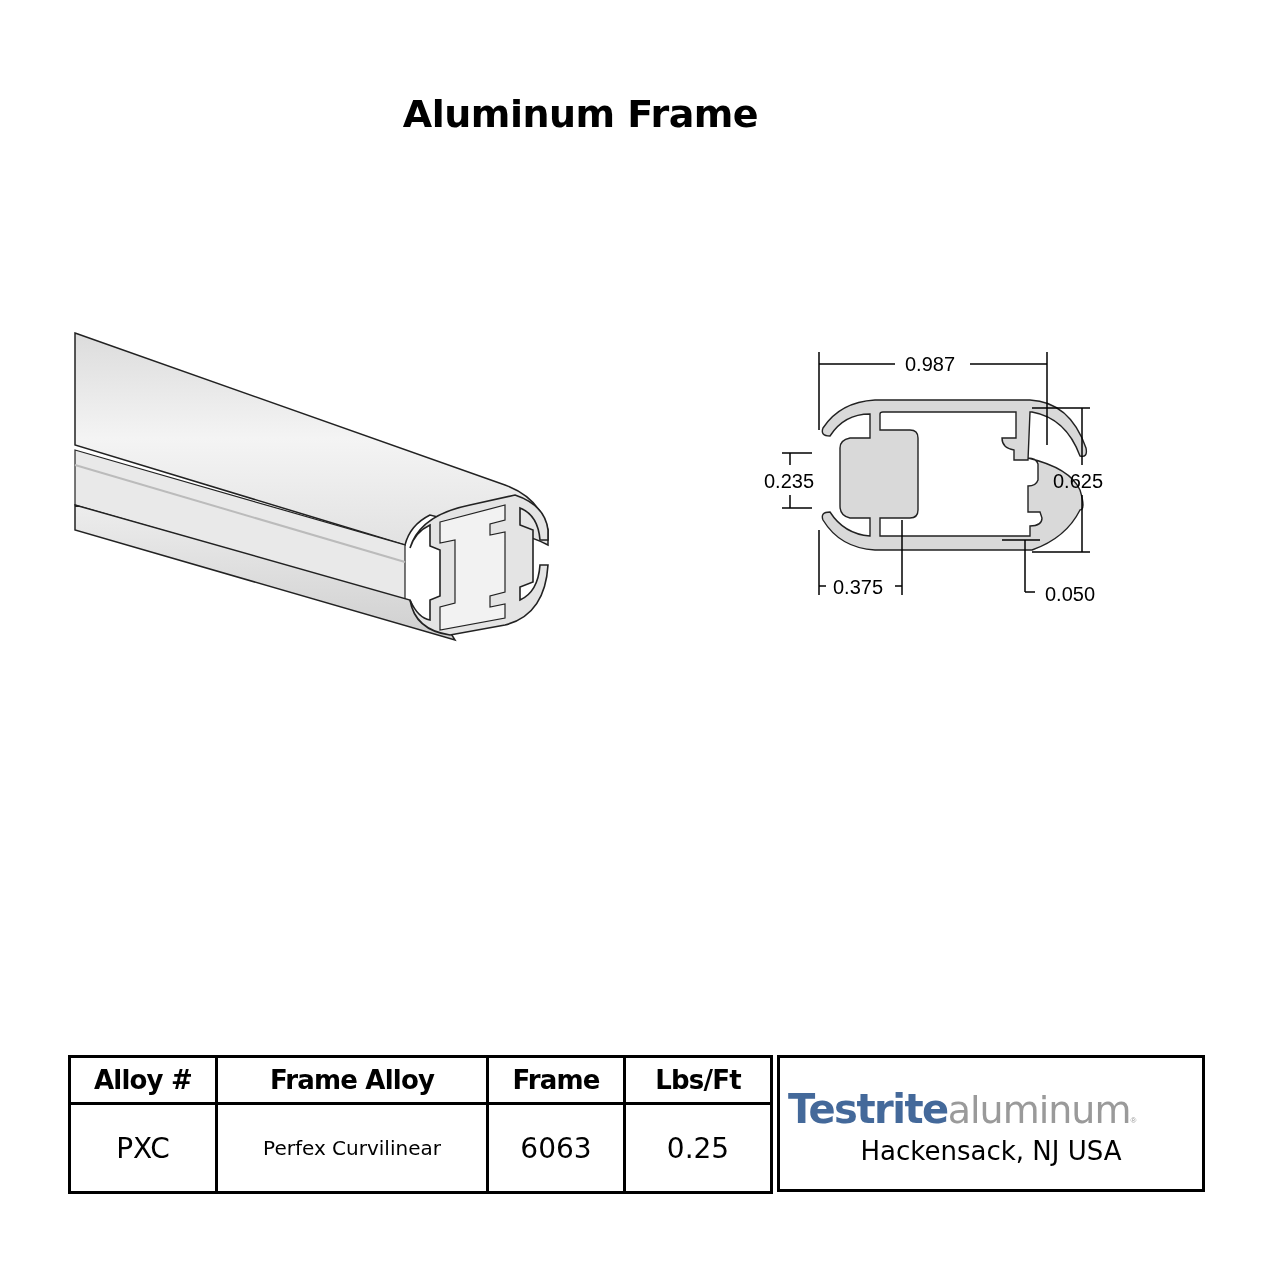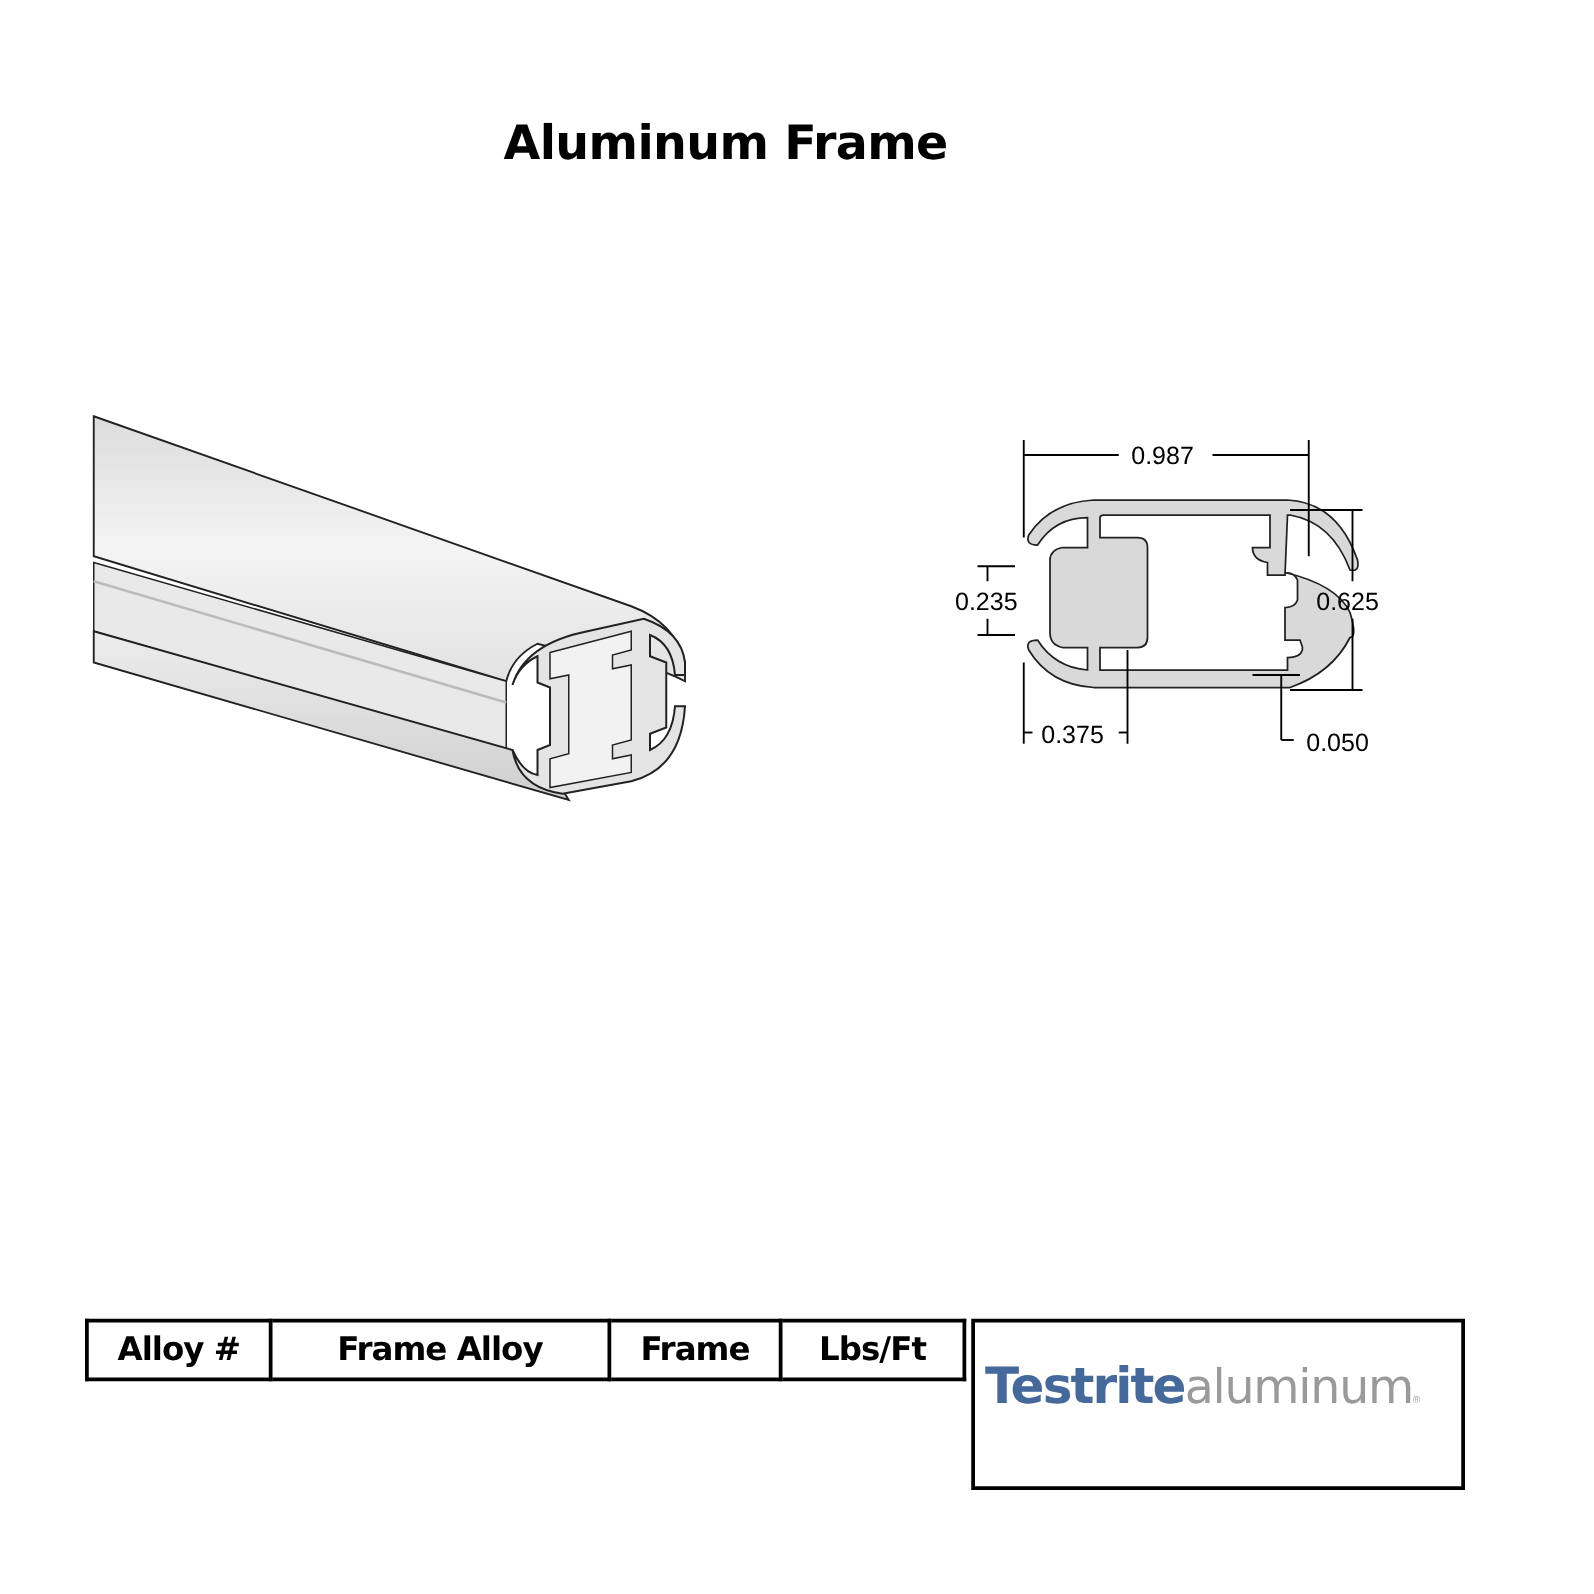--- a/index.html
+++ b/index.html
@@ -6,21 +6,21 @@
   body { width:1275px; height:1275px; position:relative; overflow:hidden; font-family:"Liberation Sans", sans-serif; color:#000; }
   .title { position:absolute; left:0; top:92px; width:1161px; text-align:center; font-family:"DejaVu Sans", sans-serif; font-weight:bold; font-size:38px; letter-spacing:-0.5px; }
   .iso { position:absolute; left:0; top:300px; width:600px; height:380px; }
   .section { position:absolute; left:740px; top:330px; width:400px; height:300px; }
   .dim { font-family:"Liberation Sans", sans-serif; font-size:20px; fill:#000; }
   table.spec { position:absolute; left:68px; top:1055px; border-collapse:collapse; }
   table.spec td, table.spec th { border:3px solid #000; text-align:center; padding:0; }
   table.spec th { height:44px; font-family:"DejaVu Sans", sans-serif; font-weight:bold; font-size:26px; letter-spacing:-0.8px; }
   table.spec td { height:86px; font-family:"DejaVu Sans", sans-serif; font-size:28px; }
   table.spec td.small { font-size:20px; }
-  .brand { position:absolute; left:777px; top:1055px; width:395px; height:137px; border:3px solid #000; box-sizing:border-box; }
+  .brand { position:absolute; left:777px; top:1055px; width:428px; height:137px; border:3px solid #000; box-sizing:border-box; }
   .logo { position:absolute; left:8px; top:28px; white-space:nowrap; }
   .logo .t1 { font-family:"DejaVu Sans", sans-serif; font-weight:bold; font-size:40px; color:#44699a; letter-spacing:-1.5px; }
   .logo .t2 { font-family:"DejaVu Sans", sans-serif; font-size:38px; color:#9a9a9a; font-weight:normal; letter-spacing:-1px; }
   .logo .reg { font-size:8px; color:#9a9a9a; }
   .loc { position:absolute; left:0; width:100%; top:78px; text-align:center; font-family:"DejaVu Sans", sans-serif; font-size:26px; }
 </style>
 </head>
 <body>
 
 <div class="title">Aluminum Frame</div>
@@ -83,20 +83,27 @@
 </svg>
 
 <table class="spec">
   <tbody>
       <tr>
     <th style="width:144px">Alloy #</th>
     <th style="width:268px">Frame Alloy</th>
     <th style="width:134px">Frame</th>
     <th style="width:144px">Lbs/Ft</th>
   </tr>
+  <tr>
+    <td>PXC</td>
+    <td class="small">Perfex Curvilinear</td>
+    <td>6063</td>
+    <td>0.25</td>
+  </tr>
 </tbody>
   </table>
 
 <div class="brand">
   <div class="logo">
     <span class="t1">Testrite</span><span class="t2">aluminum</span><span class="reg">®</span>
   </div>
+  <div class="loc">Hackensack, NJ USA</div>
 </div>
 
 </body></html>

